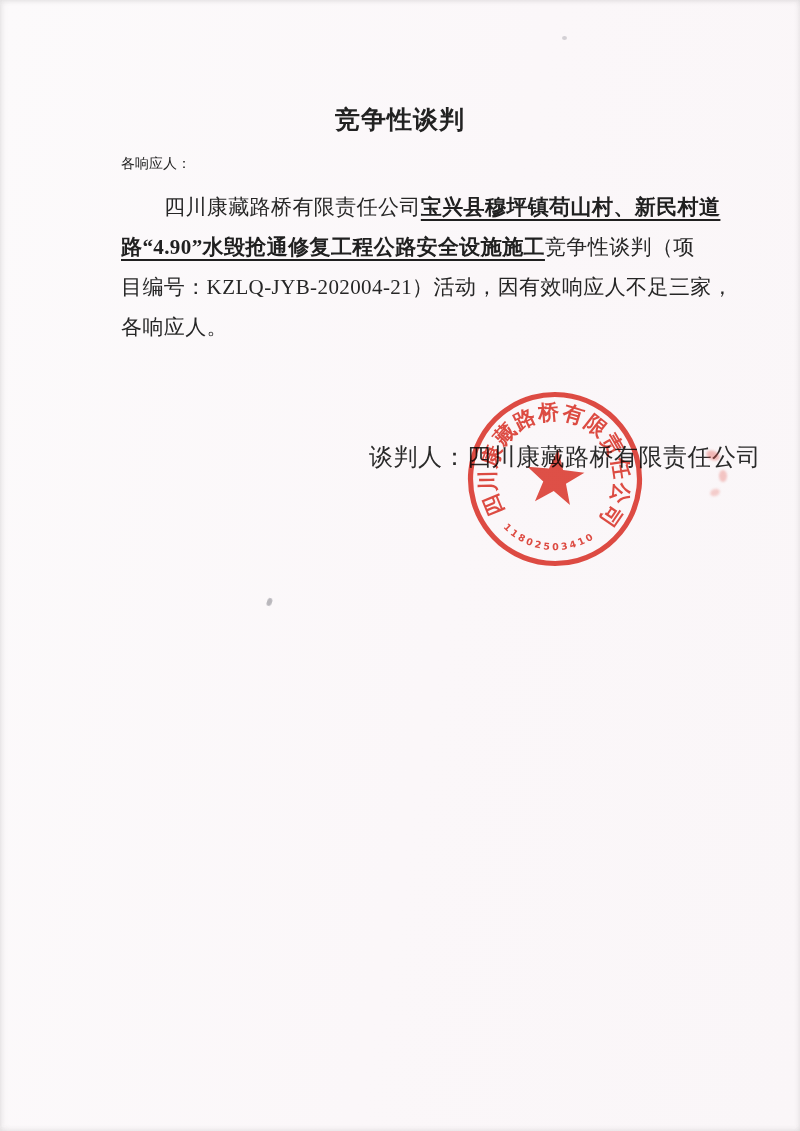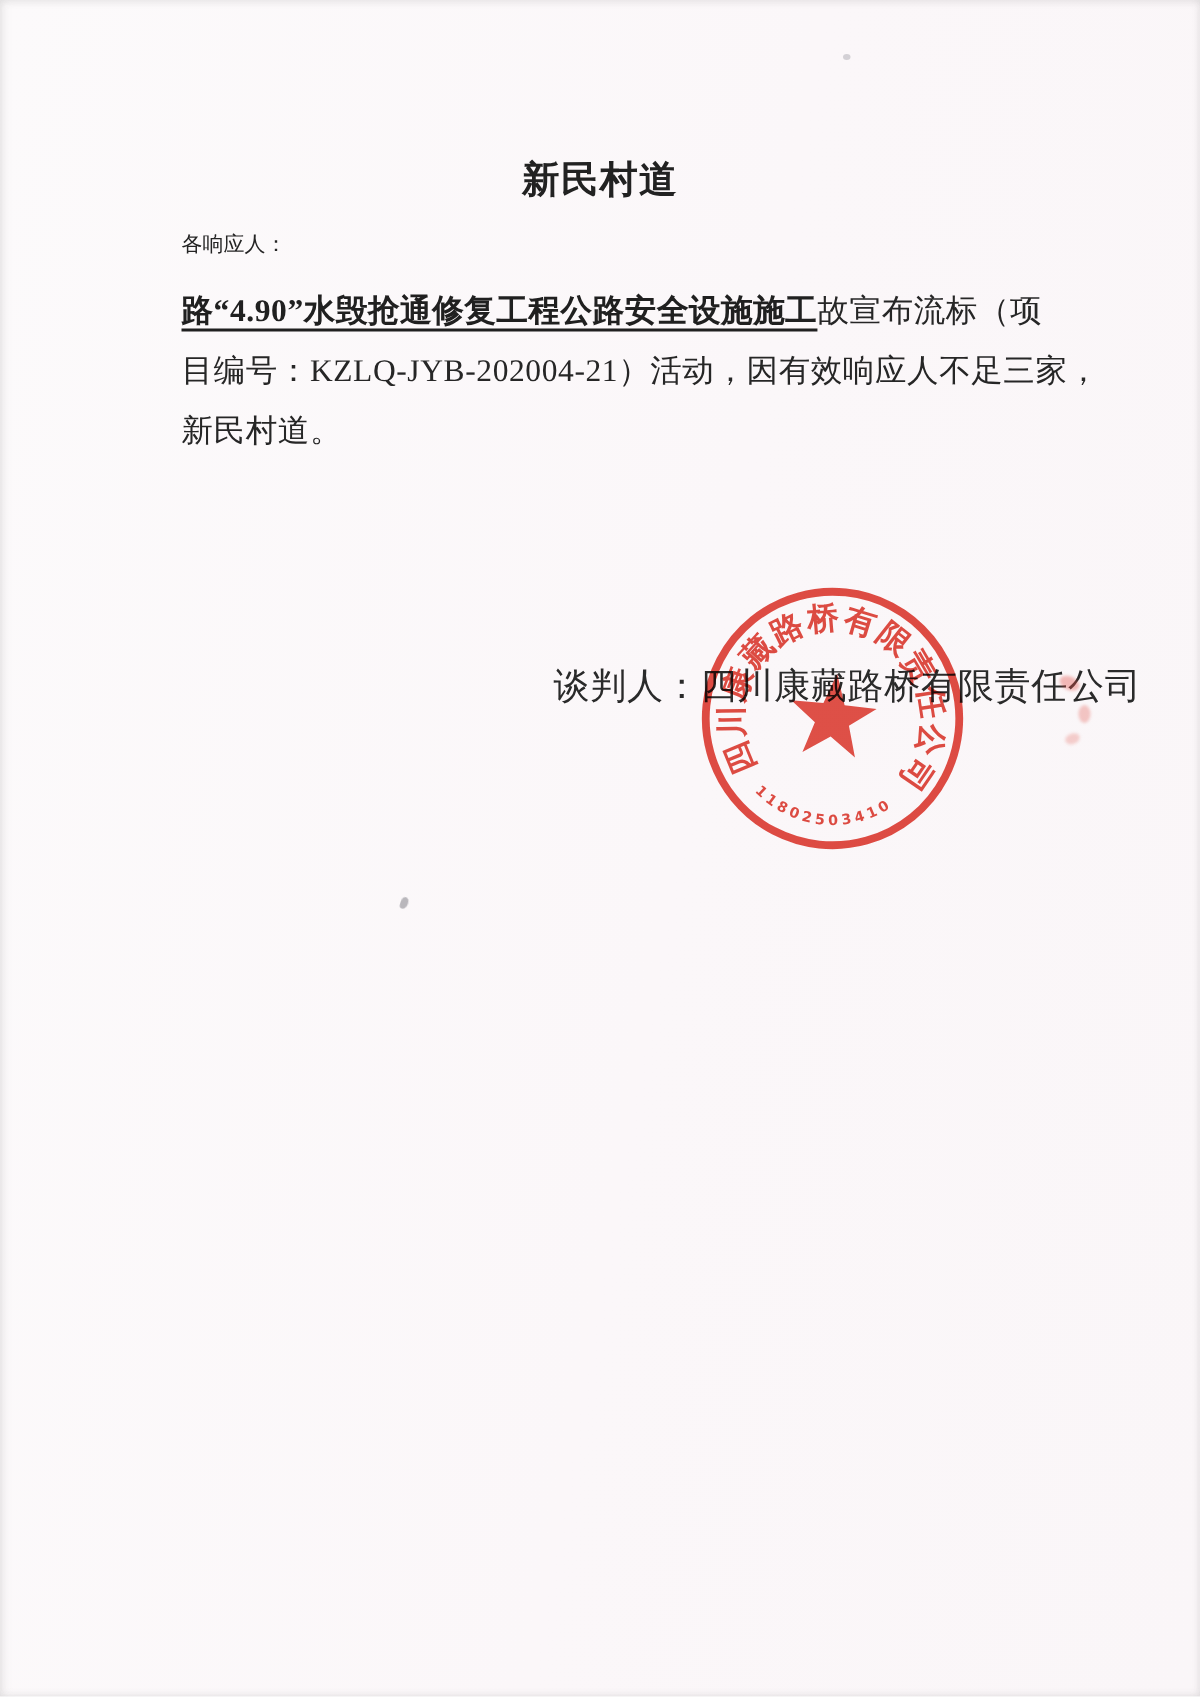--- a/index.html
+++ b/index.html
@@ -51,28 +51,29 @@
   .smudge.red2{left:719px;top:470px;width:8px;height:12px;background:rgba(226,80,70,.30);filter:blur(1.2px);}
   .smudge.red3{left:710px;top:489px;width:10px;height:7px;background:rgba(226,80,70,.26);filter:blur(1.2px);transform:rotate(-20deg);}
   .speck1{position:absolute;left:267px;top:598px;width:5px;height:8px;background:rgba(85,85,95,.40);border-radius:50% 50% 60% 40%;transform:rotate(18deg);filter:blur(.4px);}
   .speck2{position:absolute;left:562px;top:36px;width:5px;height:4px;background:rgba(120,120,130,.30);border-radius:50%;filter:blur(.5px);}
 </style>
 </head>
 <body>
 
 <div class="page">
 
-  <div class="title">新民村道</div>
+  <div class="title">竞争性谈判</div>
 
   <div class="salutation">各响应人：</div>
 
   <div class="body">
-      <div class="body-line"><span class="seg bu">路“4.90”水毁抢通修复工程公路安全设施施工</span><span class="seg">故宣布流标（项</span></div>
+      <div class="body-line indent"><span class="seg">四川康藏路桥有限责任公司</span><span class="seg bu">宝兴县穆坪镇苟山村、新民村道</span></div>
+      <div class="body-line"><span class="seg bu">路“4.90”水毁抢通修复工程公路安全设施施工</span><span class="seg">竞争性谈判（项</span></div>
       <div class="body-line"><span class="seg">目编号：KZLQ-JYB-202004-21）活动，因有效响应人不足三家，</span></div>
-      <div class="body-line"><span class="seg">新民村道。</span></div>
+      <div class="body-line"><span class="seg">各响应人。</span></div>
     </div>
 
   <div class="negotiator">谈判人：四川康藏路桥有限责任公司</div>
 
 
   <svg class="seal" viewBox="0 0 192 192" xmlns="http://www.w3.org/2000/svg">
     <defs>
       <path id="arcCompany" d="M 50 134.6 A 60 60 0 1 1 142 134.6" fill="none"></path>
       <path id="arcCode" d="M 52.3 152 A 71 71 0 0 0 139.7 152" fill="none"></path>
     </defs>

